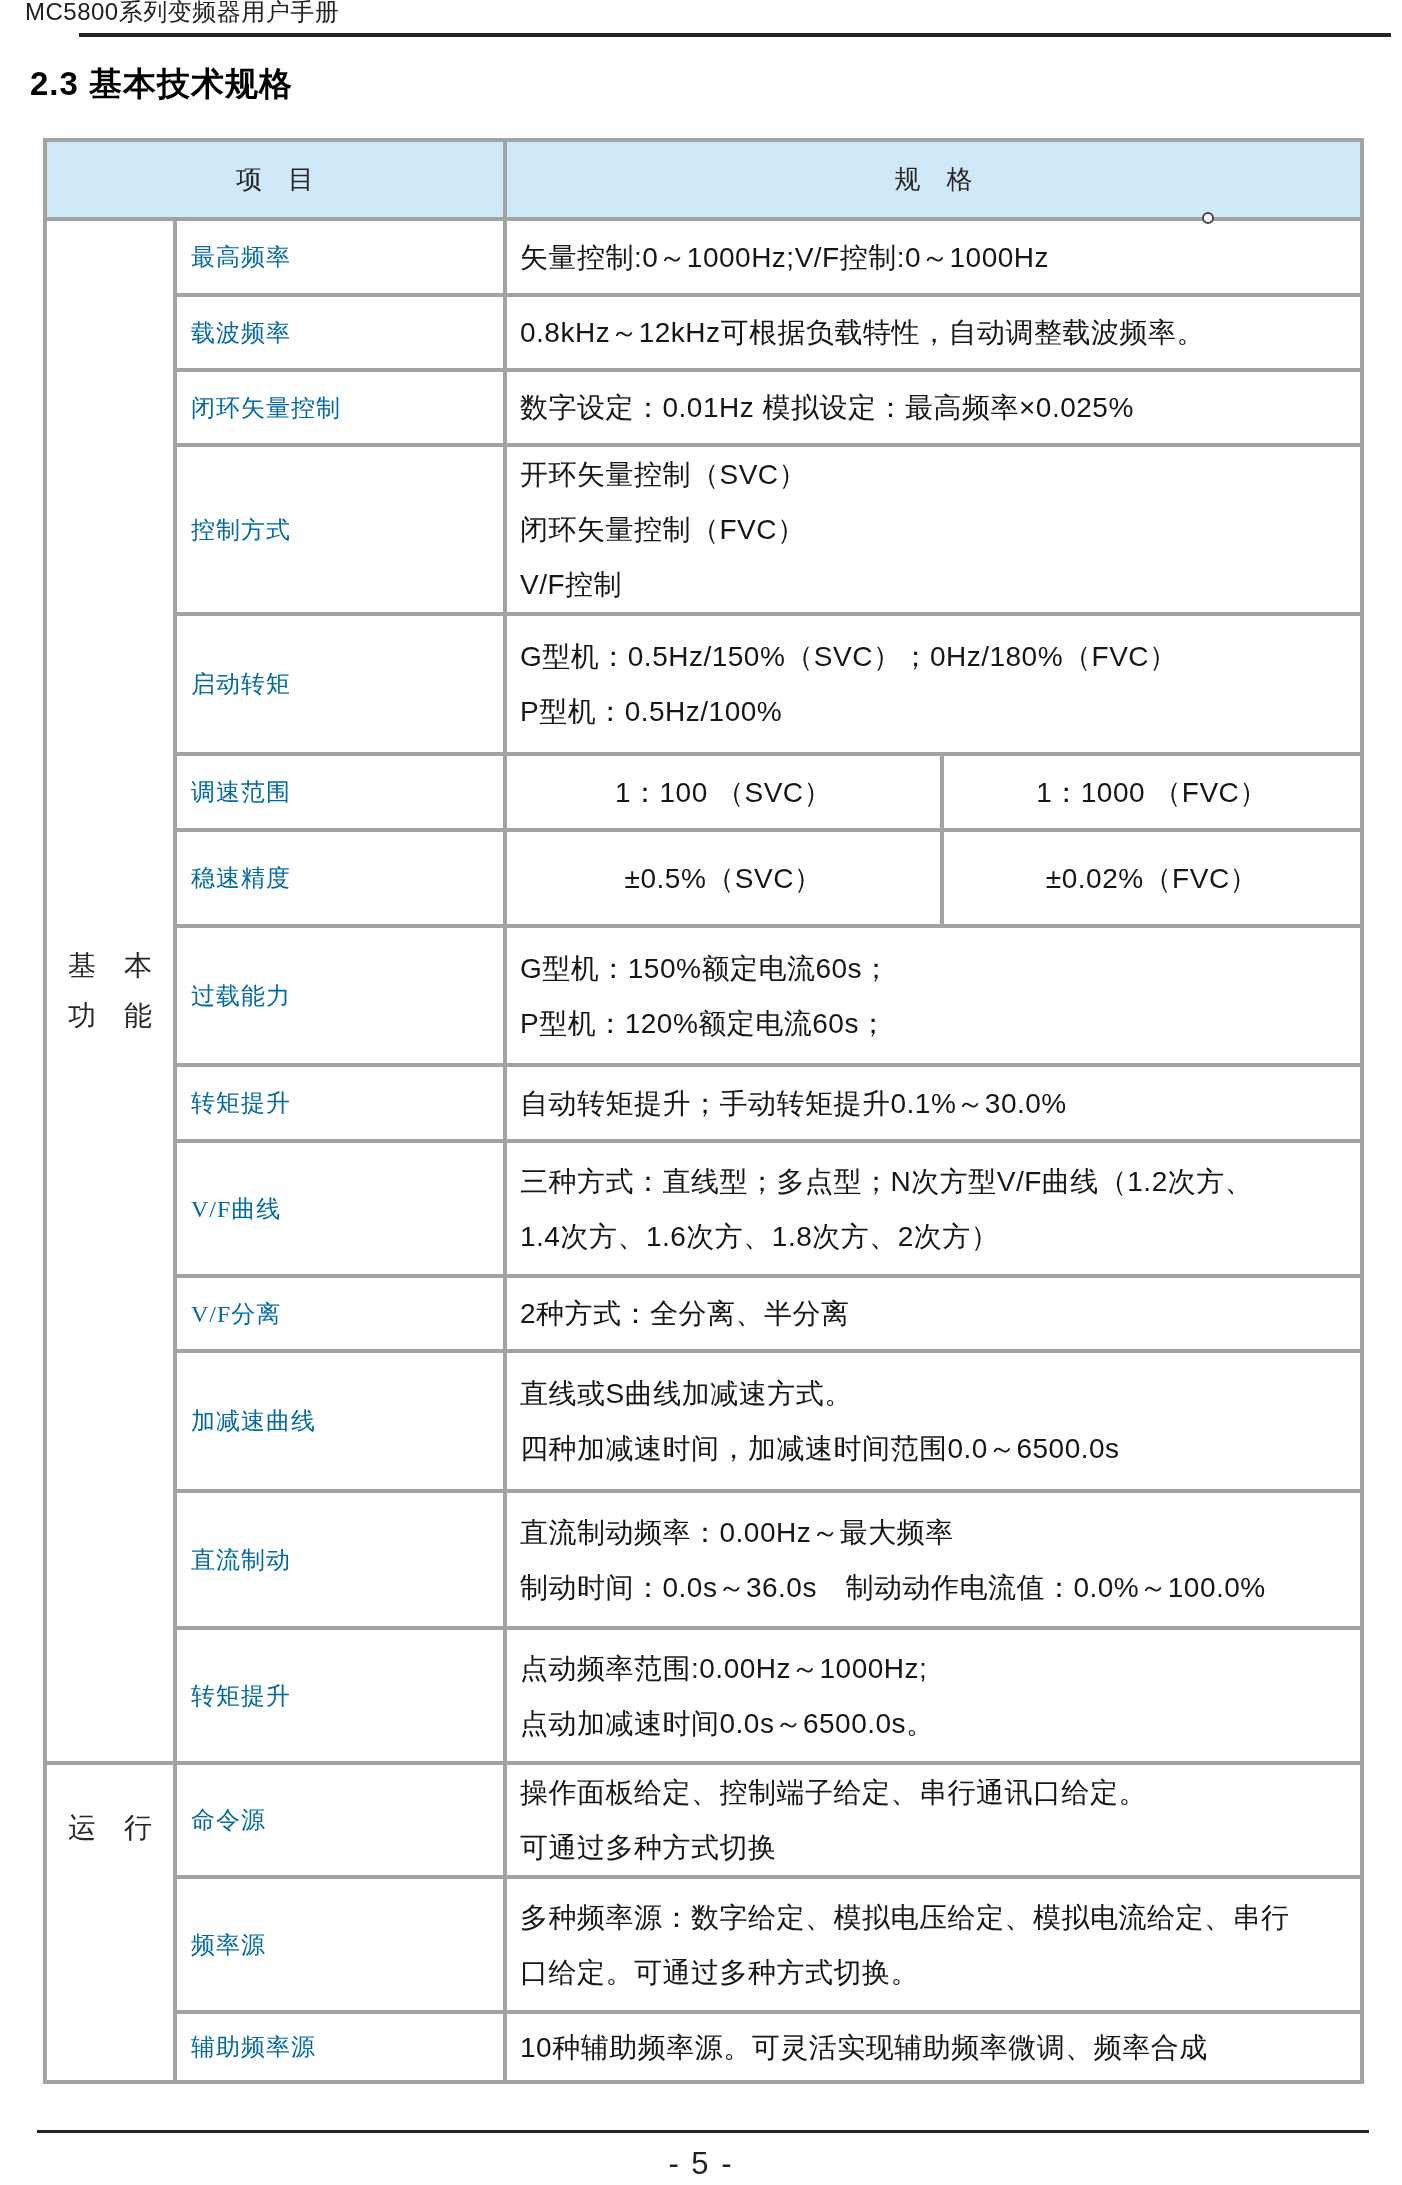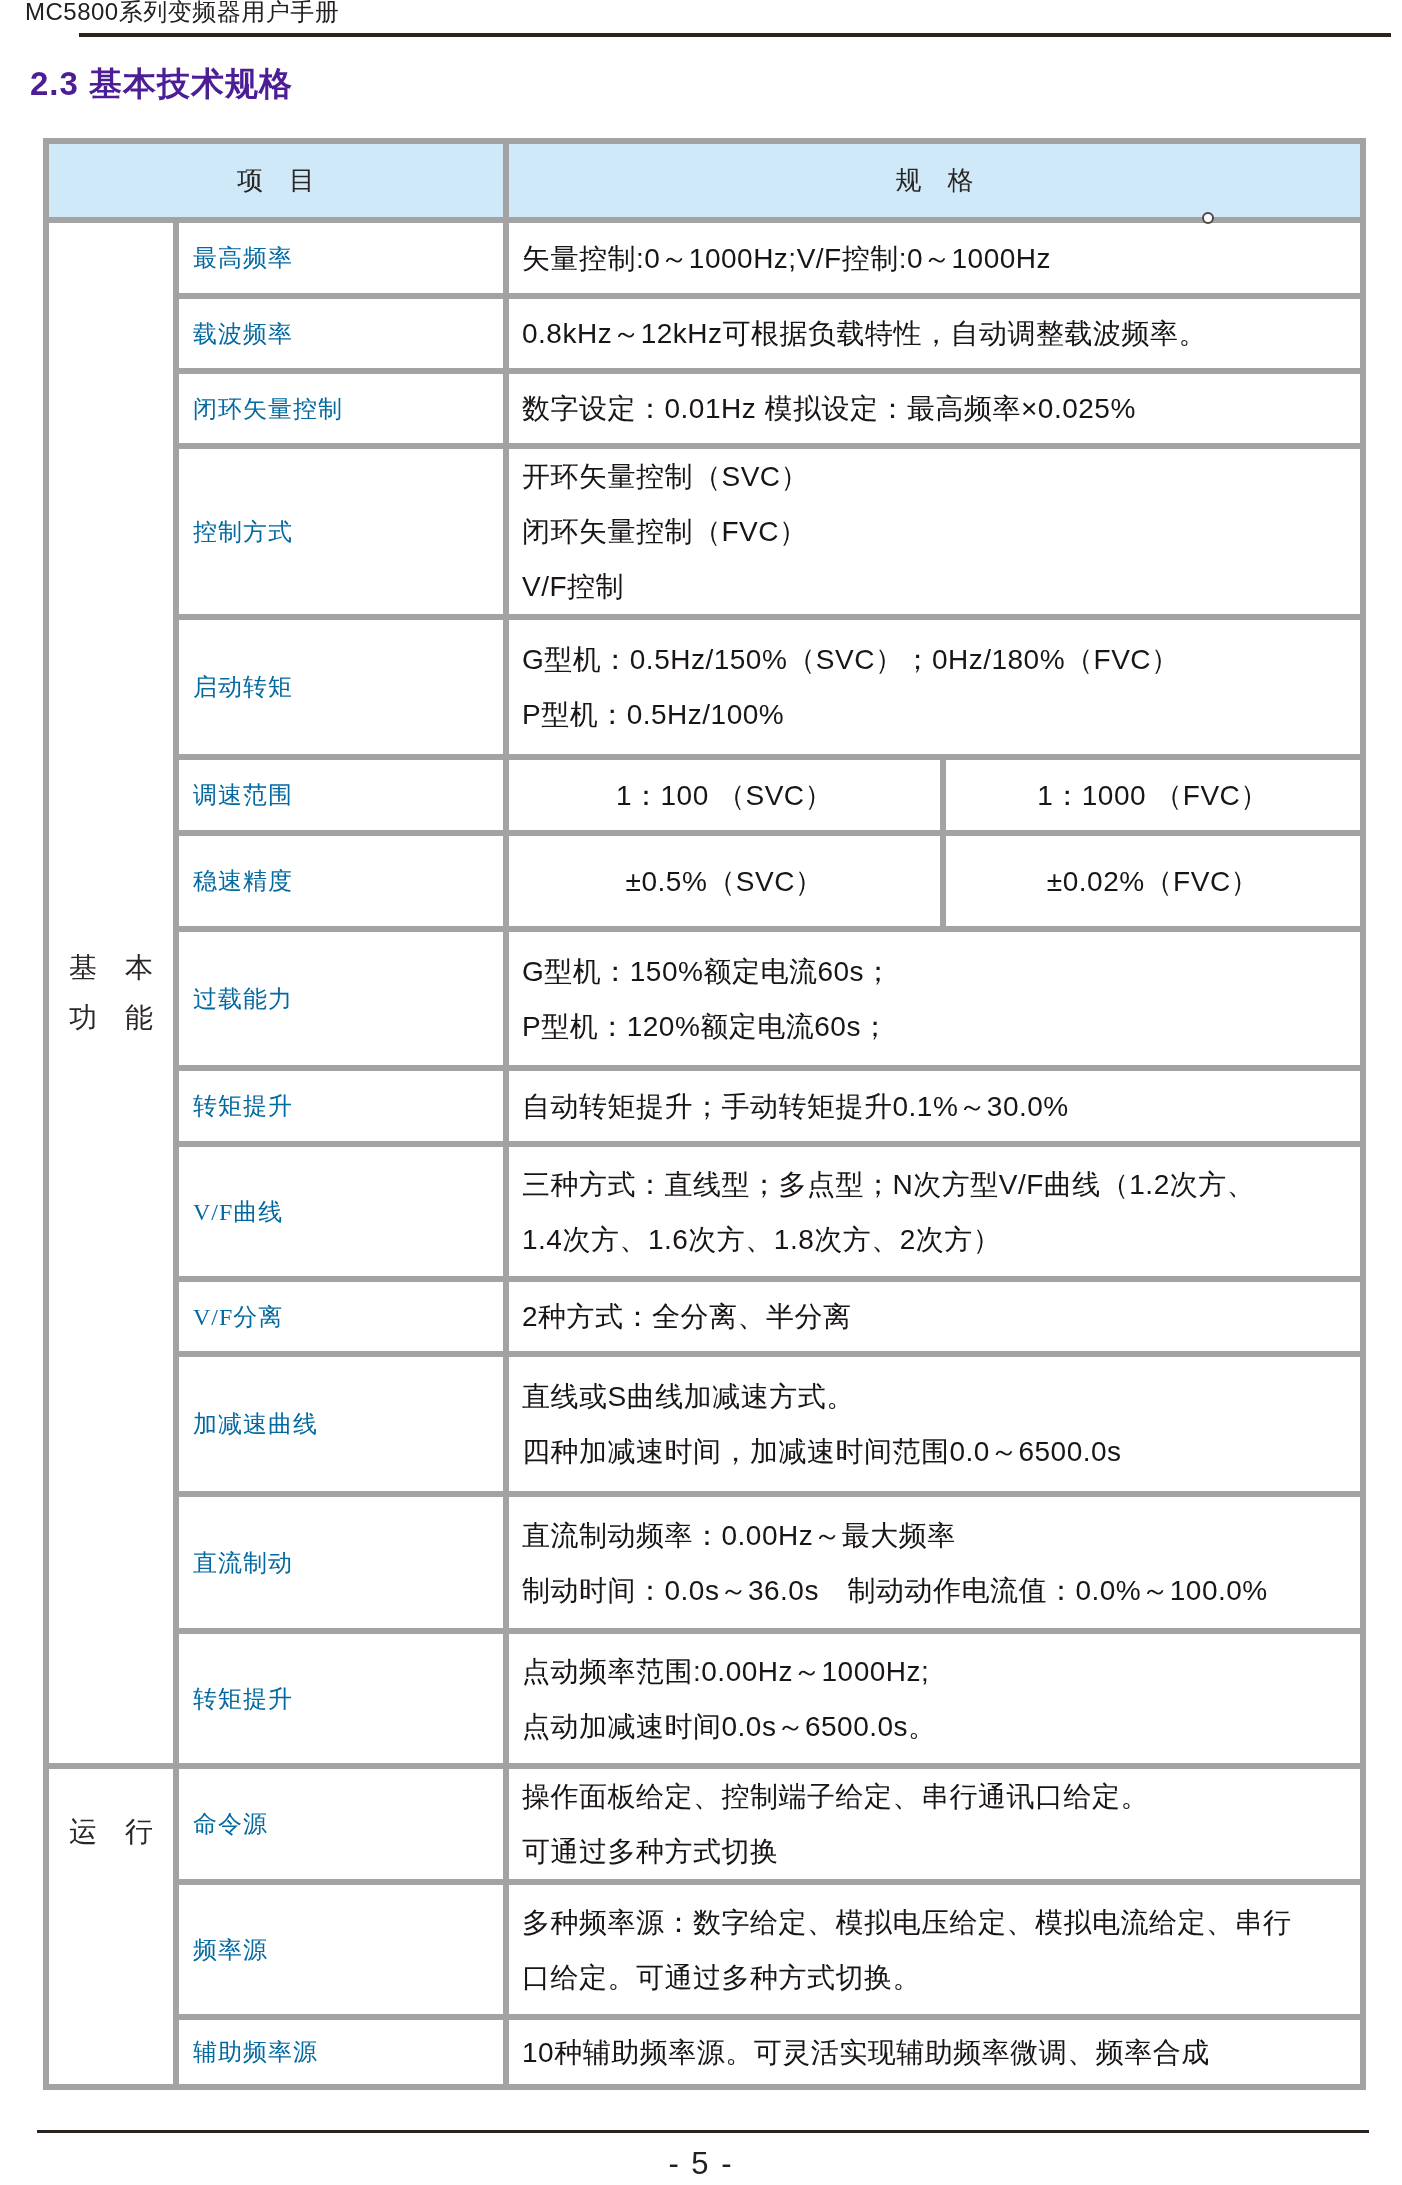--- a/index.html
+++ b/index.html
@@ -29,34 +29,34 @@
     width: 1312px; height: 4px;
     background: #2b2320;
   }
 
   
   .section-title {
     position: absolute;
     left: 30px; top: 62px;
     font-size: 33px;
     font-weight: bold;
-    color: #4c1d95;
+    color: #000000;
     letter-spacing: 1px;
   }
 
   
   table.spec-table {
     position: absolute;
     left: 43px; top: 138px;
     width: 1317px;
     border-collapse: collapse;
     table-layout: fixed;
   }
   .spec-table td {
-    border: 6px solid #a3a3a3;
+    border: 4px solid #a3a3a3;
     padding: 0;
     vertical-align: middle;
     overflow: hidden;
   }
   .head-cell {
     background: #cfe9f8;
     text-align: center;
     font-family: "Liberation Serif", "DejaVu Serif", serif;
     font-size: 26px;
     color: #2a2626;

